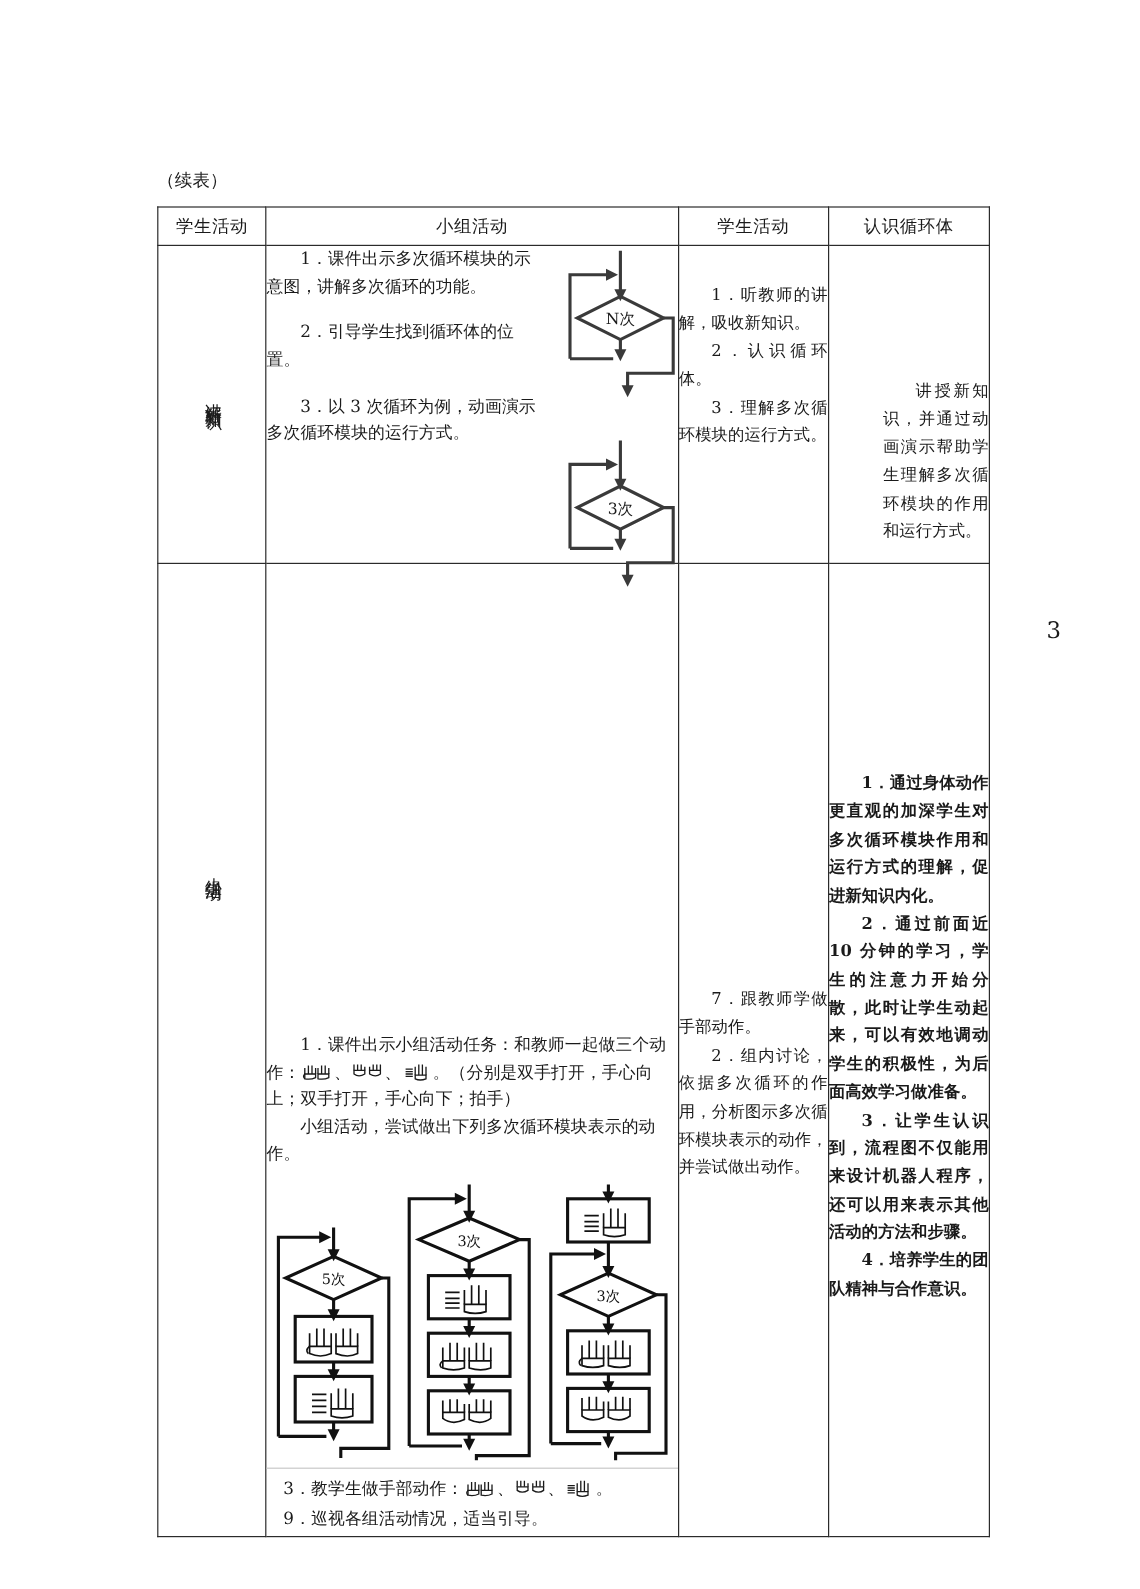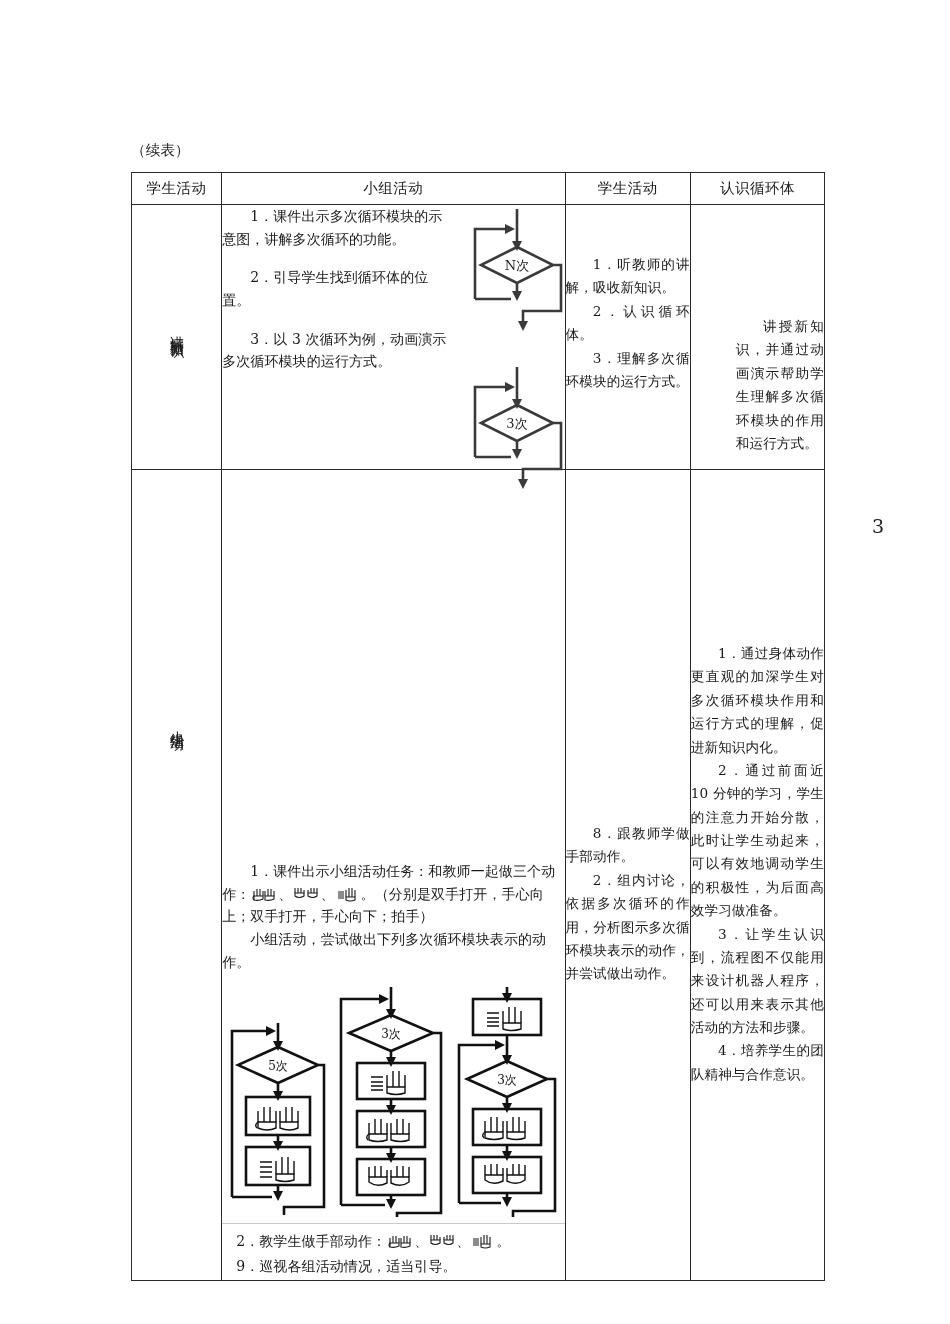--- a/index.html
+++ b/index.html
@@ -99,24 +99,24 @@
   .intent-cell{ padding: 14px 9px 10px 9px; }
 
   .stud-cell .cell-body,
   .intent-cell .cell-body {
     font-size: 13.6px;
     line-height: 1.72;
     text-align: justify;
     text-justify: inter-ideograph;
   }
 
-  .r1 .stud-cell   { padding-top: 48px; }
+  .r1 .stud-cell   { padding-top: 30px; }
   .r1 .intent-cell { padding-top: 110px; padding-left: 45px; }
   .r2 .stud-cell   { padding-top: 352px; }
-  .r2 .intent-cell { padding-top: 172px; }
+  .r2 .intent-cell { padding-top: 172px; font-weight: bold; }
 
   
   .r1-teach-wrap { position: relative; min-height: 264px; }
   .r1-text { width: 232px; }
   .r1-text .para { margin: 0 0 16px 0; text-indent: 2em; }
 
   .r1-diag-1 { position: absolute; right: -2px;  top: 2px; }
   .r1-diag-2 { position: absolute; right: -2px;  top: 160px; }
 
   
@@ -419,21 +419,21 @@
                   <path d="M4 12 L22 12 L22 18 Q12 23 4 17 Z"></path>
                   <path d="M26 12 L26 5 M32 12 L32 1 M38 12 L38 1 M44 12 L44 2"></path>
                   <path d="M26 12 L44 12 L44 17 Q36 23 26 18 Z"></path>
                 </g>
               </svg>
             </div>
           </div>
 
           <div class="cell-body tail-lines">
             <p>
-              <span>2．教学生做手部动作：</span><span class="hand">
+              <span>3．教学生做手部动作：</span><span class="hand">
                 <svg width="26" height="15" viewBox="0 0 26 15">
                   <g fill="none" stroke="#1a1a1a" stroke-width="1.1">
                     <path d="M3 9 Q1 11 3 13"></path>
                     <path d="M3 9 L3 4 M6 9 L6 2 M9 9 L9 2 M12 9 L12 4"></path>
                     <path d="M3 9 L12 9 L12 12 Q8 14 3 13 Z"></path>
                     <path d="M14 9 L14 4 M17 9 L17 2 M20 9 L20 2 M23 9 L23 4"></path>
                     <path d="M14 9 L23 9 L23 12 Q19 14 14 13 Z"></path>
                   </g>
                 </svg>
               </span><span>、</span><span class="hand">
@@ -454,21 +454,21 @@
                   </g>
                 </svg>
               </span><span>。</span>
             </p>
             <p>9．巡视各组活动情况，适当引导。</p>
           </div>
         </td>
 
         <td class="stud-cell">
           <div class="cell-body">
-            <p class="p-indent">8．跟教师学做手部动作。</p>
+            <p class="p-indent">7．跟教师学做手部动作。</p>
             <p class="p-indent">2．组内讨论，依据多次循环的作用，分析图示多次循环模块表示的动作，并尝试做出动作。</p>
           </div>
         </td>
 
         <td class="intent-cell">
           <div class="cell-body">
             <p class="p-indent">1．通过身体动作更直观的加深学生对多次循环模块作用和运行方式的理解，促进新知识内化。</p>
             <p class="p-indent">2．通过前面近 10 分钟的学习，学生的注意力开始分散，此时让学生动起来，可以有效地调动学生的积极性，为后面高效学习做准备。</p>
             <p class="p-indent">3．让学生认识到，流程图不仅能用来设计机器人程序，还可以用来表示其他活动的方法和步骤。</p>
             <p class="p-indent">4．培养学生的团队精神与合作意识。</p>

